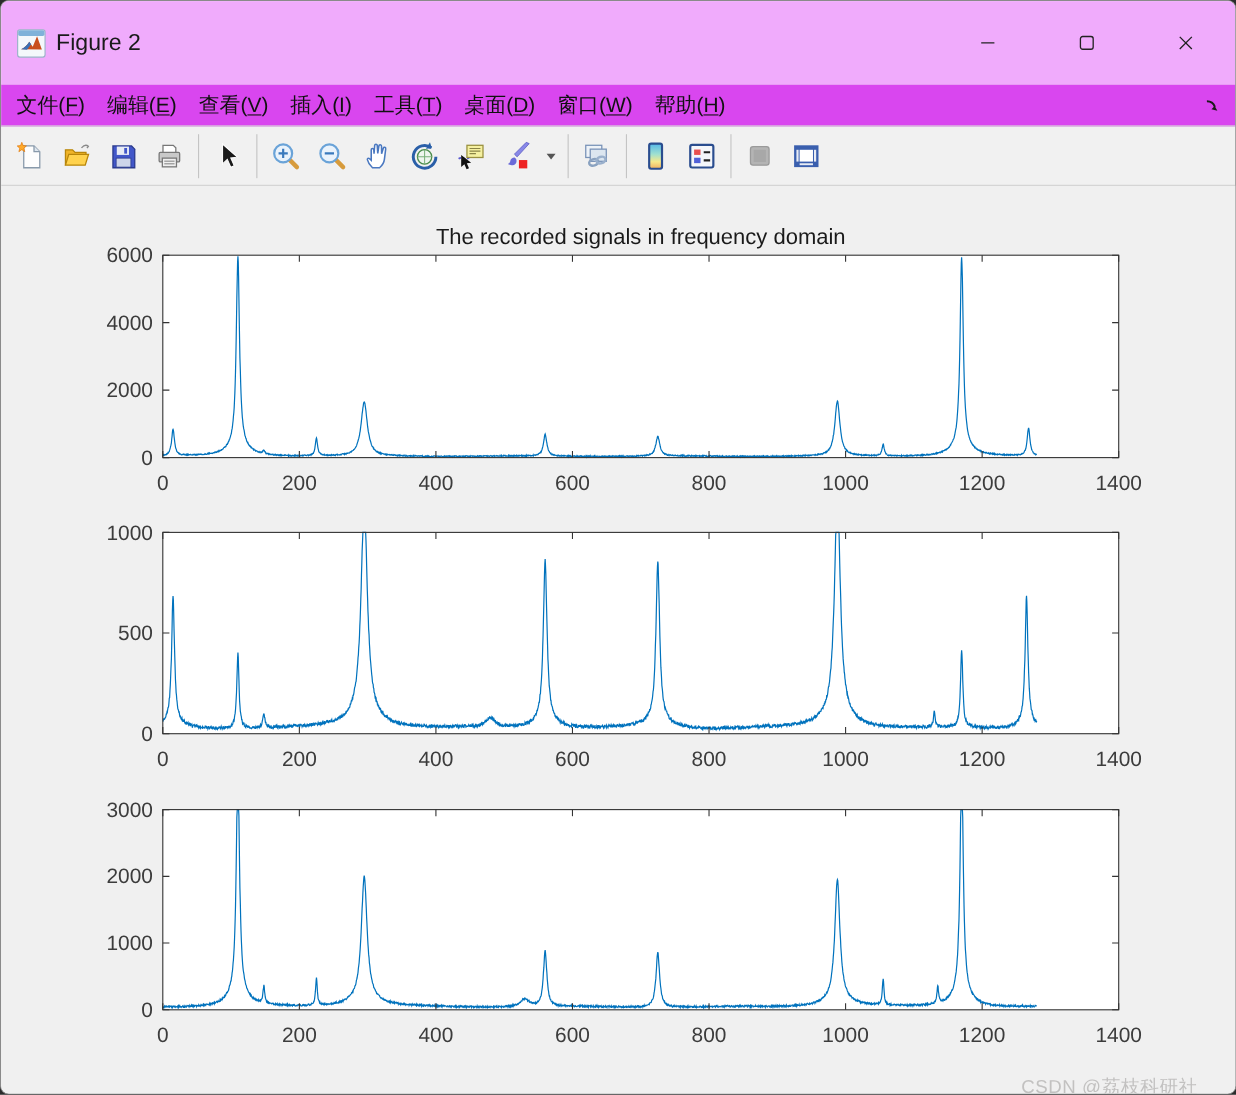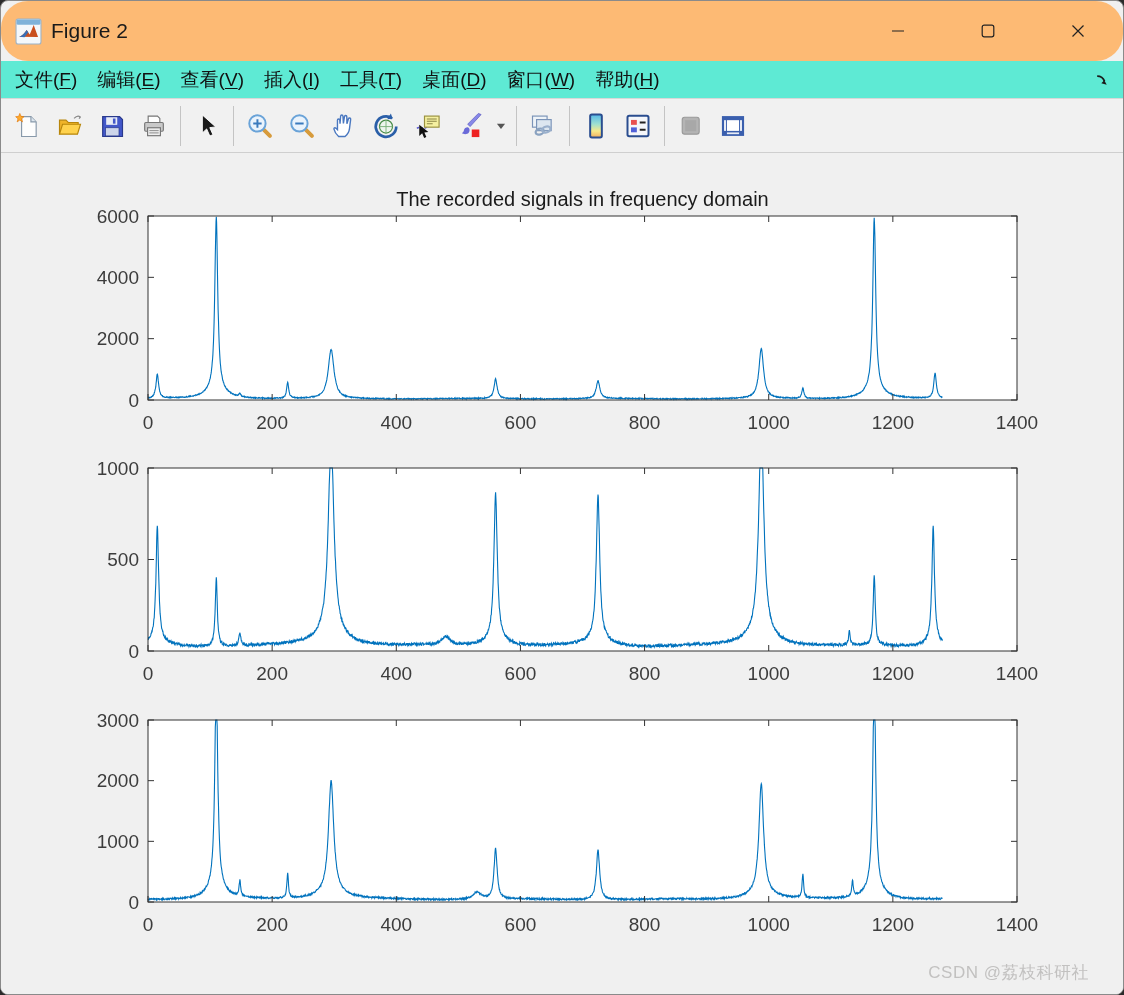--- a/index.html
+++ b/index.html
@@ -4,34 +4,34 @@
 <style>
   html,body{margin:0;padding:0;background:#2b2b2b;}
   *{box-sizing:border-box;}
   .window{
     position:relative;width:1124px;height:995px;background:#f0f0f0;
     font-family:"Liberation Sans",sans-serif;border:1px solid #8a8a8a;
     border-radius:8px;overflow:hidden;
   }
   
   .titlebar{
-    height:60px;background:#fdba74;display:flex;align-items:center;
-    padding-left:14px;position:relative;border-radius:27px;
+    height:76px;background:#f0abfc;display:flex;align-items:center;
+    padding-left:14px;position:relative;
   }
   .app-icon{width:27px;height:27px;display:inline-flex;margin-right:9px;}
   .win-title{font-size:21px;color:#1a1a1a;}
   .win-controls{position:absolute;right:0;top:0;height:100%;display:flex;}
   .win-btn{
     width:90px;height:100%;display:flex;align-items:center;justify-content:center;
     background:transparent;border:none;cursor:pointer;padding:0;
   }
   .win-btn svg{width:16px;height:16px;}
   
   .menubar{
-    height:38px;background:#5eead4;border-bottom:1px solid #d8d8d8;
+    height:38px;background:#d946ef;border-bottom:1px solid #d8d8d8;
     display:flex;align-items:center;padding:0 4px;position:relative;
   }
   .menu-item{
     font-size:19px;color:#111;padding:3px 10px;cursor:default;white-space:nowrap;
   }
   .menu-item u{text-decoration:underline;text-underline-offset:2px;}
   .dock-btn{
     position:absolute;right:8px;top:6px;width:26px;height:26px;border:none;
     background:transparent;display:flex;align-items:center;justify-content:center;cursor:pointer;
   }

